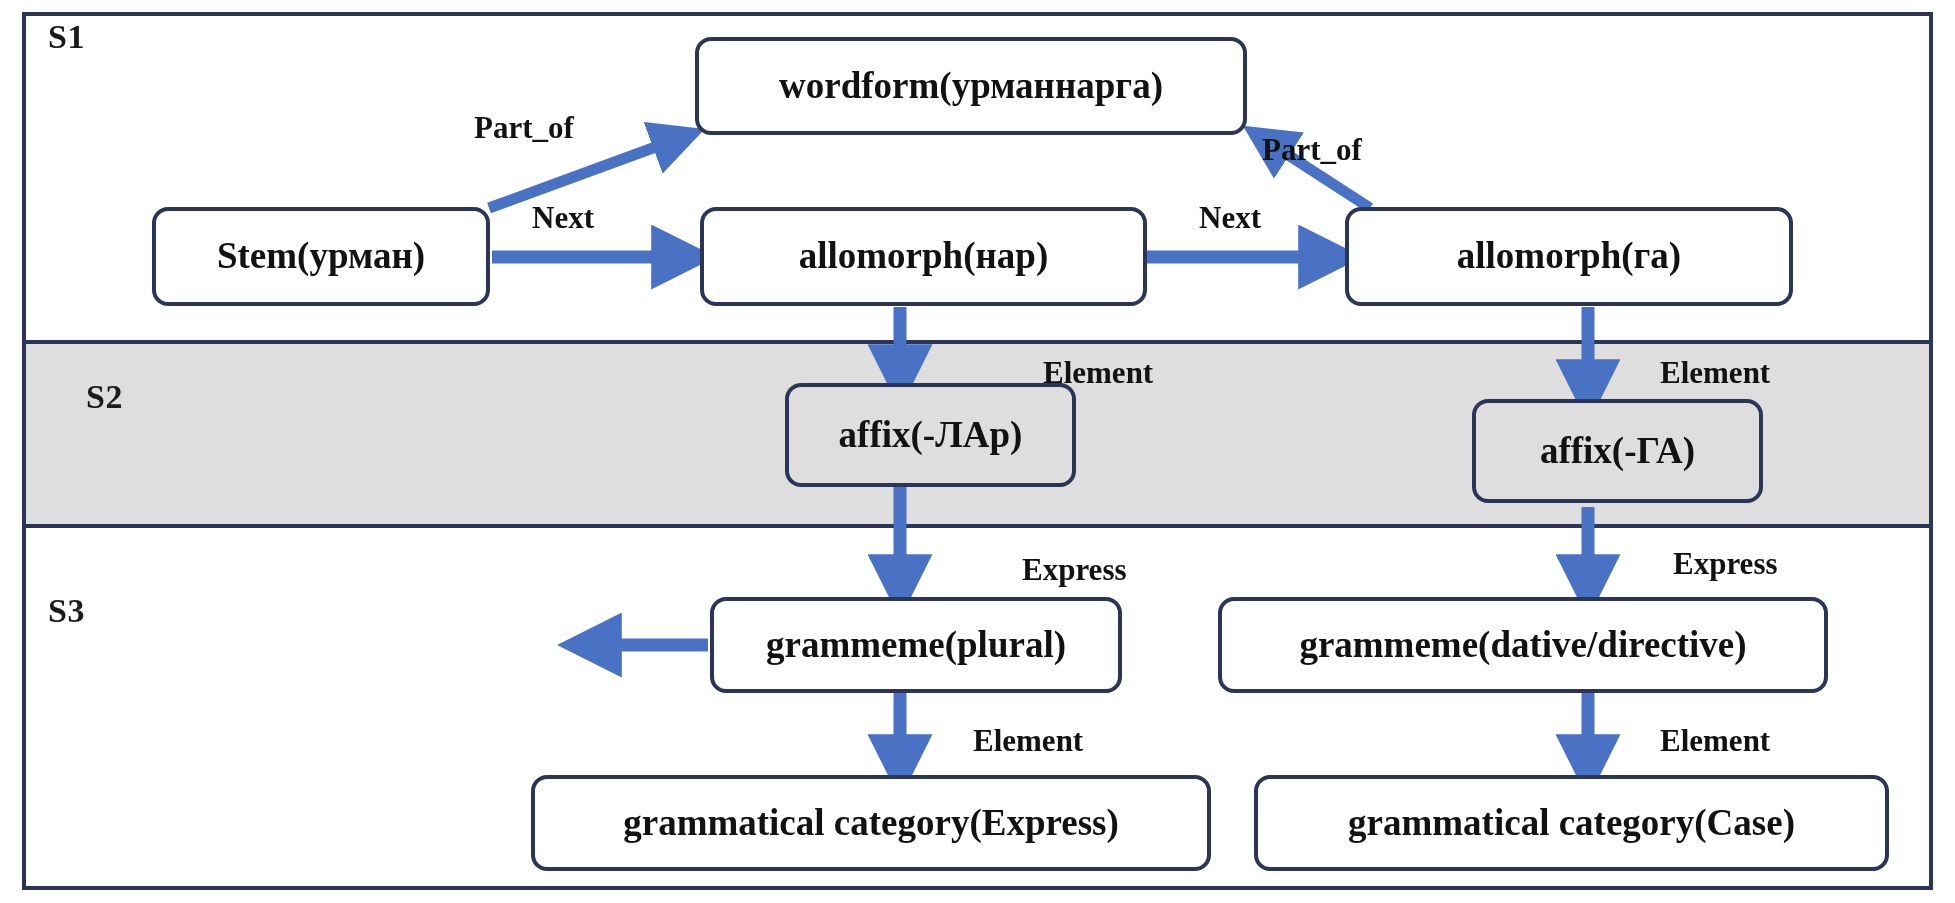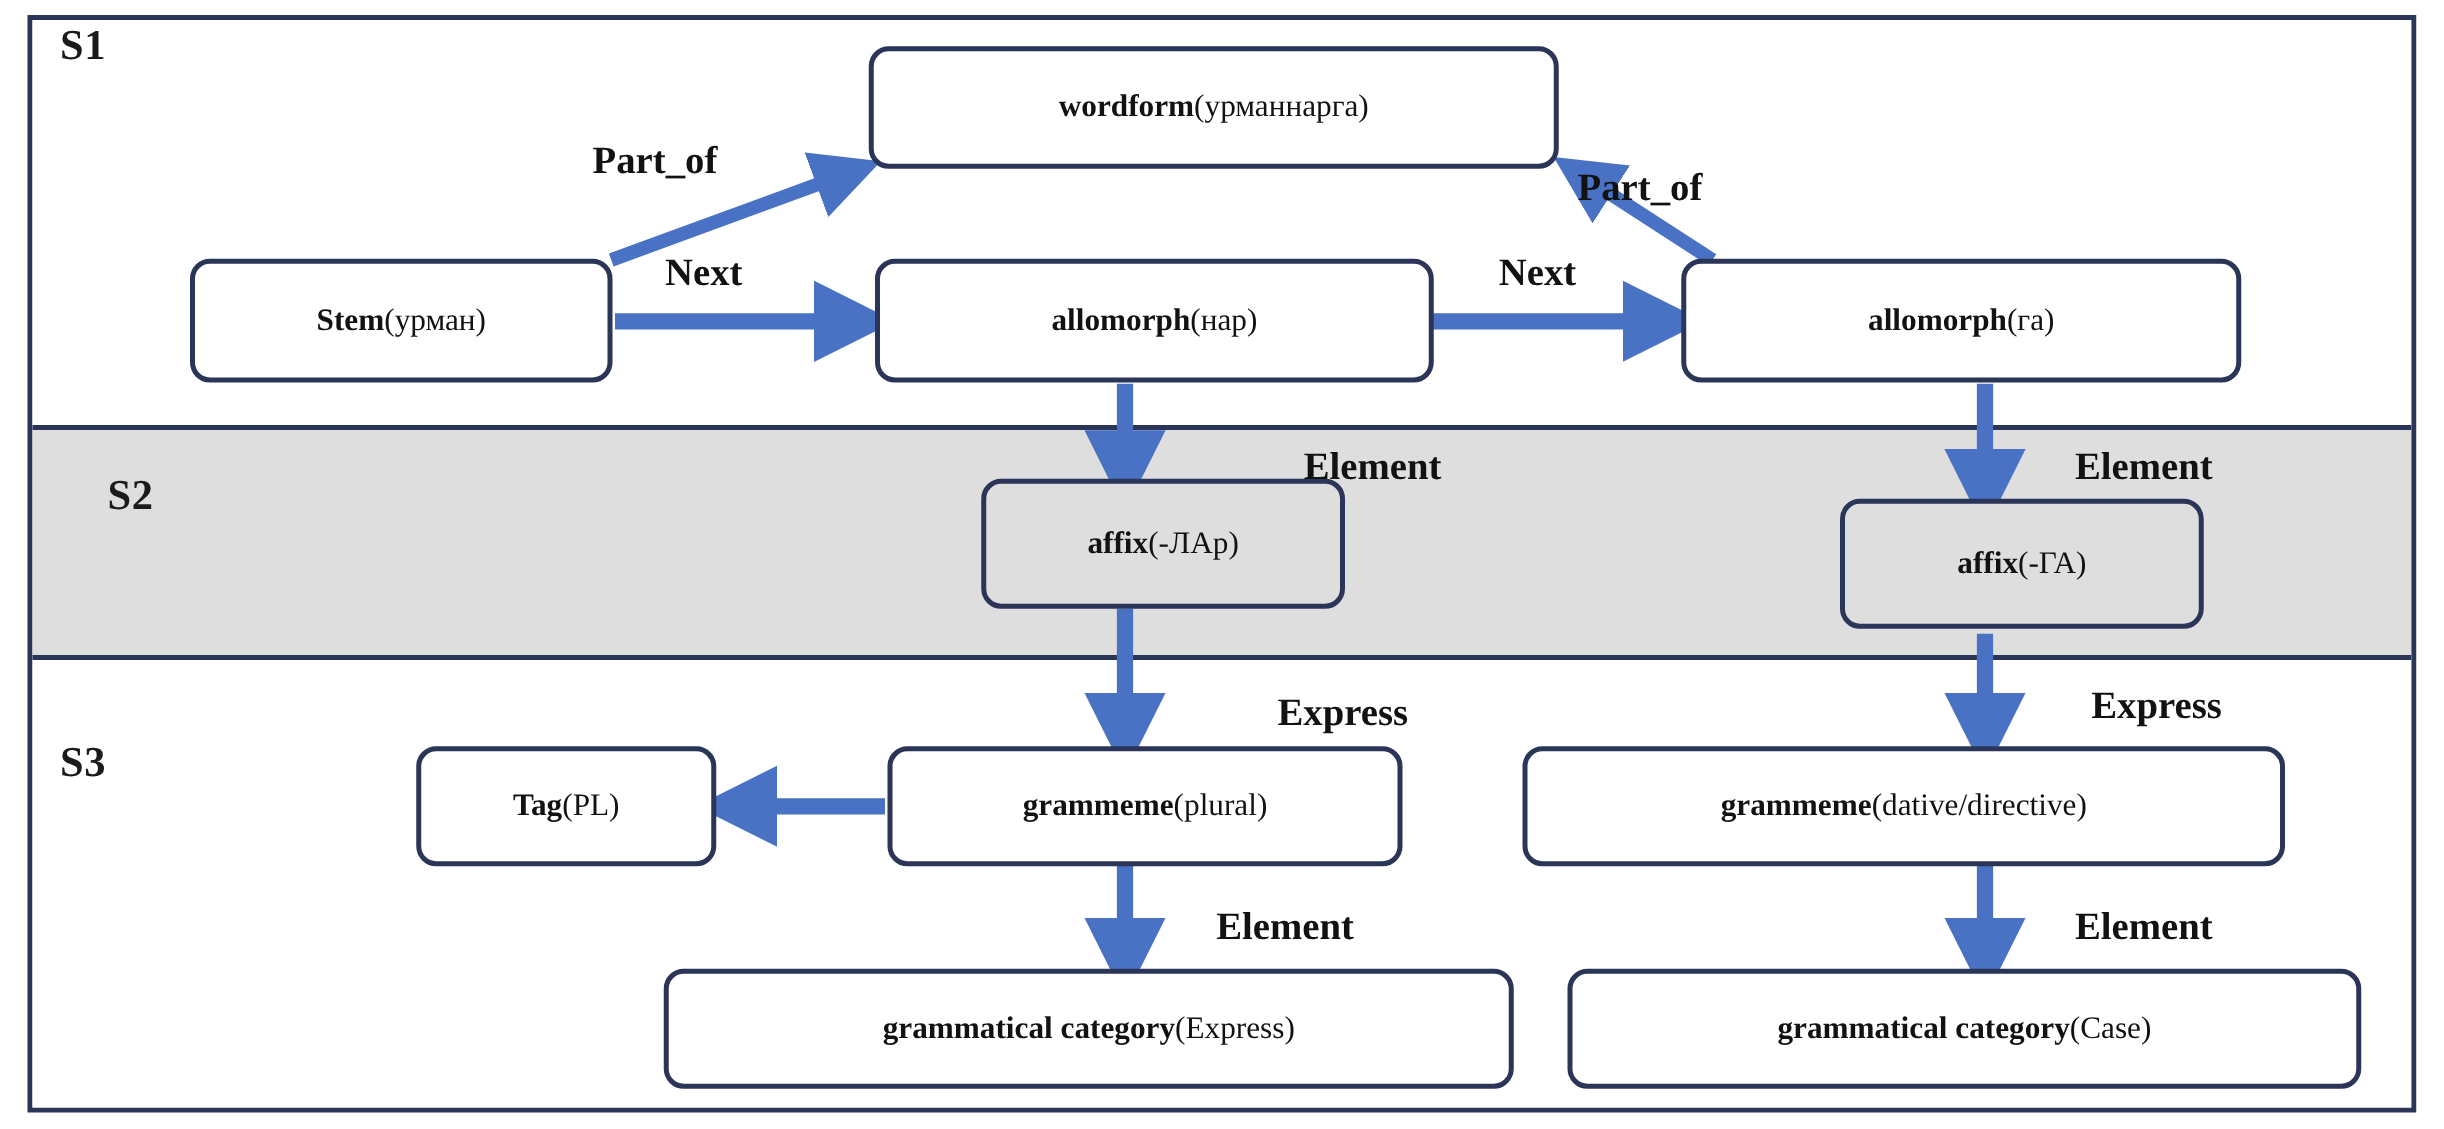--- a/index.html
+++ b/index.html
@@ -53,28 +53,28 @@
   .node {
     position: absolute;
     border: 4px solid #2b3558;
     border-radius: 16px;
     background: #ffffff;
     box-sizing: border-box;
     display: flex;
     align-items: center;
     justify-content: center;
     color: #121212;
-    font-size: 25px;
+    font-size: 37px;
     line-height: 1.1;
     white-space: nowrap;
     padding: 16px 14px;
   }
   .node.on-gray { background: #dedede; margin-left: 28px; }
   .node .bold { font-weight: bold; }
-  .node .plain { font-weight: normal; }
+  .node .plain { font-weight: bold; }
 
   
   .edge-label {
     position: absolute;
     font-weight: bold;
     font-size: 31px;
     color: #121212;
     white-space: nowrap;
   }
 
@@ -155,24 +155,20 @@
   <div class="node on-gray" style="left:757px; top:383px; width:291px; height:104px;">
     <span class="bold">affix</span>
       <span class="plain">(-ЛАр)</span>
   </div>
 
   <div class="node on-gray" style="left:1444px; top:399px; width:291px; height:104px;">
     <span class="bold">affix</span>
       <span class="plain">(-ГА)</span>
   </div>
 
-  <div class="node" style="left:333px; top:597px; width:240px; height:96px;">
-    <span class="bold">Tag</span>
-      <span class="plain"> (PL)</span>
-  </div>
 
   <div class="node" style="left:710px; top:597px; width:412px; height:96px;">
     <span class="bold">grammeme</span>
       <span class="plain">(plural)</span>
   </div>
 
   <div class="node" style="left:1218px; top:597px; width:610px; height:96px;">
     <span class="bold">grammeme</span>
       <span class="plain"> (dative/directive)</span>
   </div>

